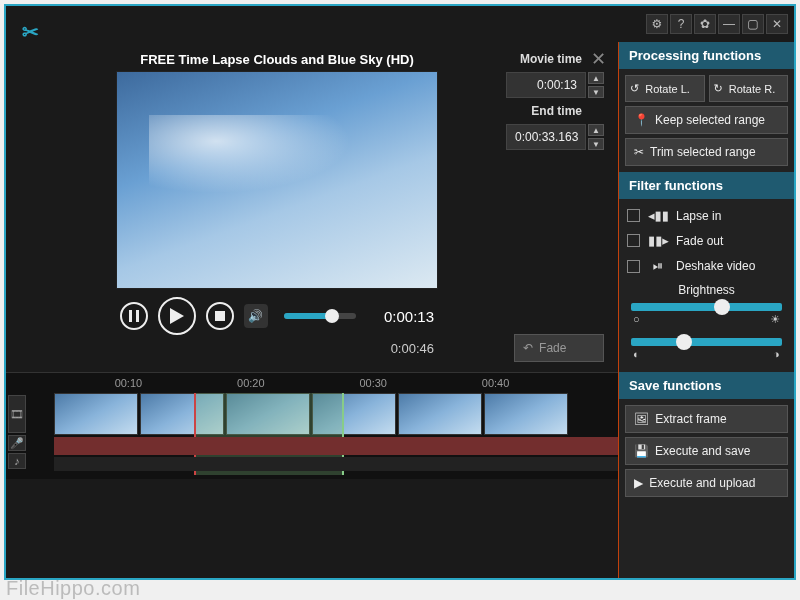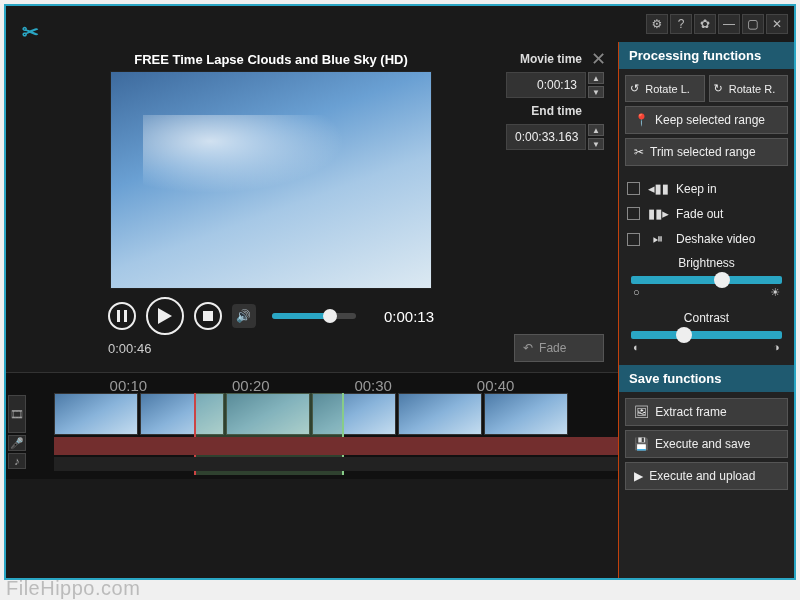--- a/index.html
+++ b/index.html
@@ -6,44 +6,44 @@
 body { font-family: "Segoe UI", Arial, sans-serif; background: #f0f0f0; width: 800px; height: 600px; overflow: hidden; position: relative; }
 .app-frame { position: absolute; top: 4px; left: 4px; right: 4px; bottom: 20px; background: #1a1a1a; border: 2px solid #2aa6c4; display: flex; flex-direction: column; }
 .titlebar { height: 36px; display: flex; align-items: center; justify-content: flex-end; padding-right: 6px; gap: 2px; }
 .titlebar-logo { position: absolute; left: 14px; top: 14px; font-size: 28px; font-weight: 700; color: #ddd; letter-spacing: -1px; display: flex; align-items: center; }
 .titlebar-logo b { color: #fff; font-weight: 800; }
 .logo-cut { color: #2aa6c4; font-weight: 700; }
 .logo-sc { margin-left: 2px; color: #2aa6c4; font-size: 20px; }
 .tbtn { width: 22px; height: 20px; background: #2d2d2d; border: 1px solid #444; color: #bbb; display: flex; align-items: center; justify-content: center; font-size: 12px; cursor: pointer; }
 .main { flex: 1; display: flex; min-height: 0; }
 .left { flex: 1; display: flex; flex-direction: column; min-width: 0; }
-.clip-area { padding: 10px 14px 6px 0; display: flex; gap: 10px; }
+.clip-area { padding: 10px 14px 6px 12px; display: flex; gap: 10px; }
 .preview-col { flex: 1; }
 .clip-title { color: #fff; font-weight: 600; font-size: 13px; text-align: center; margin-bottom: 4px; }
 .preview { width: 322px; height: 218px; margin: 0 auto; background: linear-gradient(160deg, #3d6a9d 0%, #6aa0d3 35%, #a6c8e6 60%, #dce9f2 100%); position: relative; border: 1px solid #222; }
 .preview::after { content: ""; position: absolute; left: 10%; top: 20%; width: 70%; height: 40%; background: radial-gradient(ellipse at 30% 30%, rgba(255,255,255,.7), transparent 60%); }
 .time-col { width: 120px; display: flex; flex-direction: column; gap: 6px; position: relative; }
 .close-x { position: absolute; right: -2px; top: -4px; color: #888; font-size: 18px; cursor: pointer; }
 .tlabel { color: #ddd; font-size: 12px; font-weight: 600; text-align: right; padding-right: 22px; }
 .tbox { display: flex; gap: 2px; justify-content: flex-end; }
 .tval { background: #333; border: 1px solid #444; color: #eee; font-size: 12px; padding: 5px 8px; width: 80px; text-align: right; }
 .spinners { display: flex; flex-direction: column; gap: 2px; }
 .spin { width: 16px; height: 12px; background: #3a3a3a; border: 1px solid #555; color: #ccc; display: flex; align-items: center; justify-content: center; font-size: 8px; cursor: pointer; }
 .reset-btn { margin-top: auto; background: #3a3a3a; border: 1px solid #555; color: #999; font-size: 12px; padding: 6px 8px; display: flex; align-items: center; gap: 6px; cursor: pointer; width: 90px; align-self: flex-end; }
 .controls { display: flex; align-items: center; justify-content: center; gap: 10px; padding: 8px 40px 4px; }
 .cbtn { width: 28px; height: 28px; border-radius: 50%; border: 2px solid #eee; color: #eee; display: flex; align-items: center; justify-content: center; cursor: pointer; font-size: 12px; }
 .cbtn.play { width: 38px; height: 38px; font-size: 16px; }
 .cbtn.vol { border-radius: 4px; border: none; background: #333; width: 24px; height: 24px; }
 .progress { flex: 1; height: 6px; background: #444; position: relative; border-radius: 3px; margin: 0 6px; max-width: 120px; }
 .progress-fill { height: 100%; width: 75%; background: #2aa6c4; border-radius: 3px; }
 .progress-knob { position: absolute; right: 23%; top: -4px; width: 14px; height: 14px; background: #eee; border-radius: 50%; }
 .time-current { color: #fff; font-size: 15px; margin-left: 12px; }
-.time-total { color: #ccc; font-size: 13px; text-align: left; padding: 2px 40px 6px; }
+.time-total { color: #ccc; font-size: 13px; text-align: right; padding: 2px 40px 6px; }
 .timeline { background: #111; border-top: 1px solid #333; padding: 4px 0 8px 0; margin-top: 4px; }
-.ruler { display: flex; color: #999; font-size: 15px; padding-left: 52px; gap: 0; position: relative; height: 16px; }
+.ruler { display: flex; color: #999; font-size: 11px; padding-left: 52px; gap: 0; position: relative; height: 16px; }
 .ruler div { position: absolute; transform: translateX(-50%); }
 .tracks { display: flex; }
 .track-icons { width: 22px; display: flex; flex-direction: column; gap: 2px; padding: 2px; }
 .ticon { height: 38px; background: #2a2a2a; border: 1px solid #444; color: #aaa; display: flex; align-items: center; justify-content: center; font-size: 11px; }
 .ticon.small { height: 16px; }
 .track-body { flex: 1; position: relative; }
 .thumbs { display: flex; height: 42px; gap: 2px; padding-left: 26px; position: relative; }
 .thumb { flex: 1; background: linear-gradient(150deg, #4d7ba8 0%, #88b3da 50%, #c4dcef 100%); border: 1px solid #333; max-width: 84px; }
 .sel-overlay { position: absolute; left: 166px; width: 150px; top: 0; bottom: -40px; background: rgba(120,180,120,.3); border-left: 2px solid #c44; border-right: 2px solid #8c8; }
 .audio-track { height: 18px; background: #732e2e; margin-left: 26px; margin-top: 2px; position: relative; }
@@ -192,25 +192,26 @@
         <div class="pbtn">
             <span>📍</span>
             <span>Keep selected range</span>
           </div>
         <div class="pbtn">
             <span>✂</span>
             <span>Trim selected range</span>
           </div>
       </div>
 
+      <div class="panel-h">Filter functions</div>
       <div class="panel-body">
         <div class="filter-row">
           <div class="fcheck"></div>
           <div class="ficon">◂▮▮</div>
-          <span>Keep in</span>
+          <span>Lapse in</span>
         </div>
         <div class="filter-row">
           <div class="fcheck"></div>
           <div class="ficon">▮▮▸</div>
           <span>Fade out</span>
         </div>
         <div class="filter-row">
           <div class="fcheck"></div>
           <div class="ficon">⏯</div>
           <span>Deshake video</span>
@@ -220,21 +221,20 @@
         <div class="slider-wrap">
           <div class="slider">
               <div class="slider-knob" style="left:55%"></div>
             </div>
           <div class="slider-icons">
               <span>○</span>
               <span>☀</span>
             </div>
         </div>
 
-        <div class="slider-label">Contrast</div>
         <div class="slider-wrap">
           <div class="slider">
               <div class="slider-knob" style="left:30%"></div>
             </div>
           <div class="slider-icons">
               <span>◐</span>
               <span>◑</span>
             </div>
         </div>
       </div>

